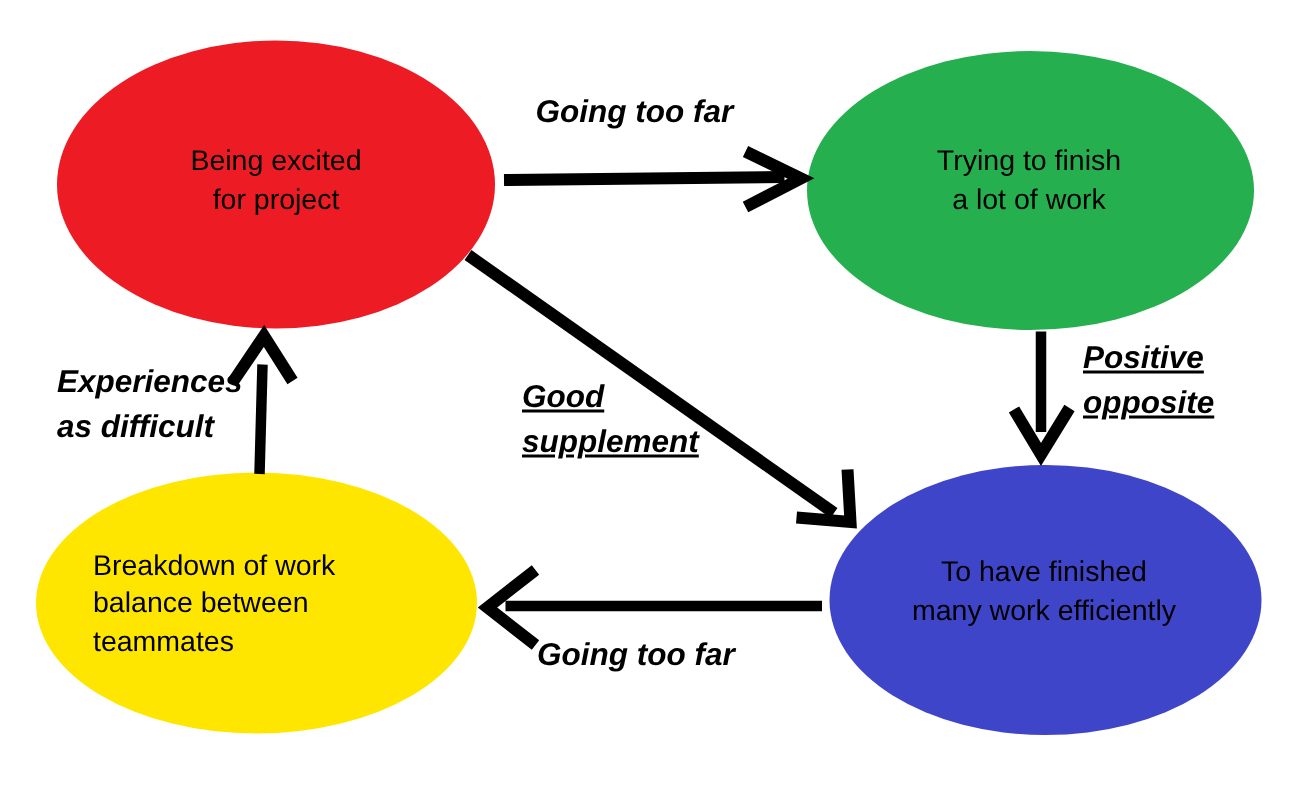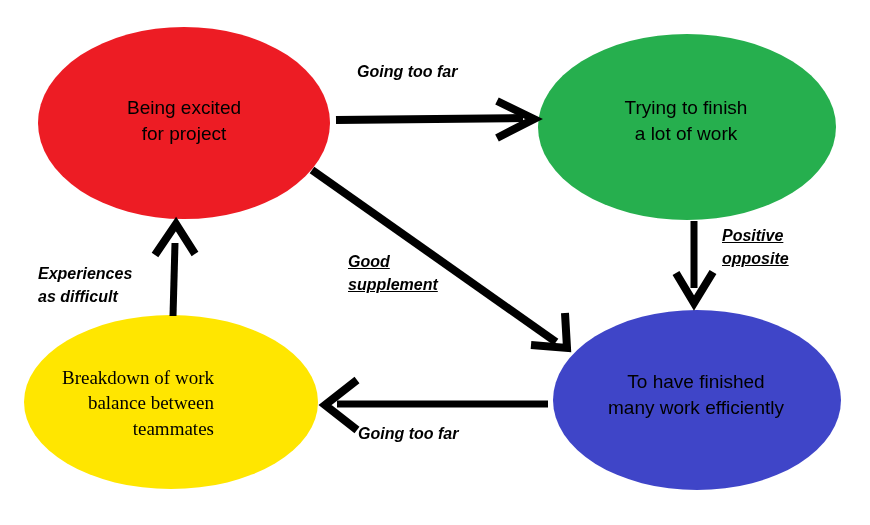--- a/index.html
+++ b/index.html
@@ -32,37 +32,37 @@
     font-family: "Liberation Sans", sans-serif;
     font-size: 19px;
     line-height: 1.35;
     white-space: pre-line;
     pointer-events: none;
   }
   .edge-label {
     position: absolute;
     color: #000000;
     font-family: "Liberation Sans", sans-serif;
-    font-size: 16px;
+    font-size: 21px;
     font-style: italic;
     font-weight: bold;
     line-height: 1.45;
     white-space: pre-line;
   }
   
   #label-red      { left: 84px;  top: 88px;  width: 200px; height: 66px; }
   #label-green    { left: 586px; top: 88px;  width: 200px; height: 66px; }
   #label-blue     { left: 586px; top: 362px; width: 220px; height: 66px; }
   #label-yellow   { left: 62px;  top: 355px; width: 215px; height: 96px;
-                    justify-content: flex-start; text-align: right; font-family: Liberation Serif, serif; }
+                    justify-content: flex-start; text-align: left; }
   
   #lbl-going-top     { left: 357px; top: 60px;  }
   #lbl-positive      { left: 722px; top: 224px; text-decoration: underline; }
   #lbl-good-supp     { left: 348px; top: 250px; text-decoration: underline; }
-  #lbl-experiences   { left: 38px;  top: 240px; margin-top: 22px; }
+  #lbl-experiences   { left: 38px;  top: 240px; }
   #lbl-going-bottom  { left: 358px; top: 422px; }
 </style>
 </head>
 <body>
 
 <div id="canvas" style="background: rgb(255, 255, 255);">
 
   <svg id="diagram-svg" viewBox="0 0 870 525">
 
     <ellipse cx="184" cy="123" rx="146" ry="96" fill="#ED1C24"></ellipse>

